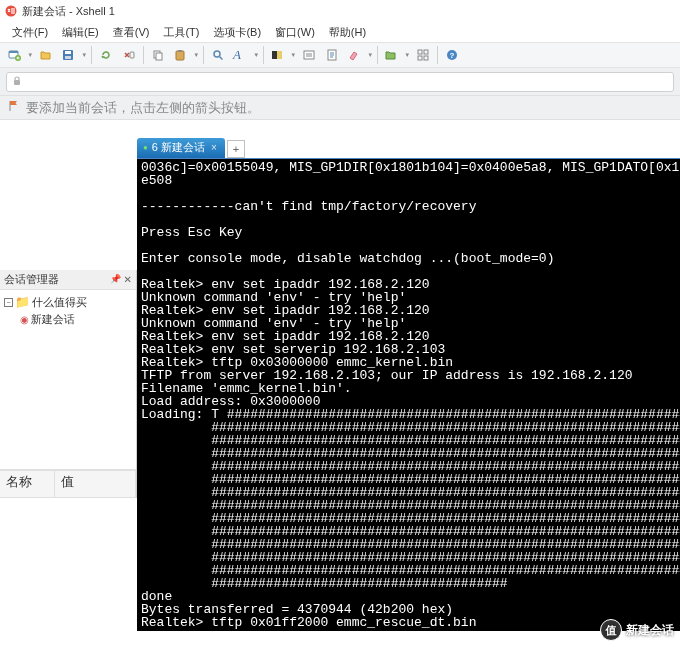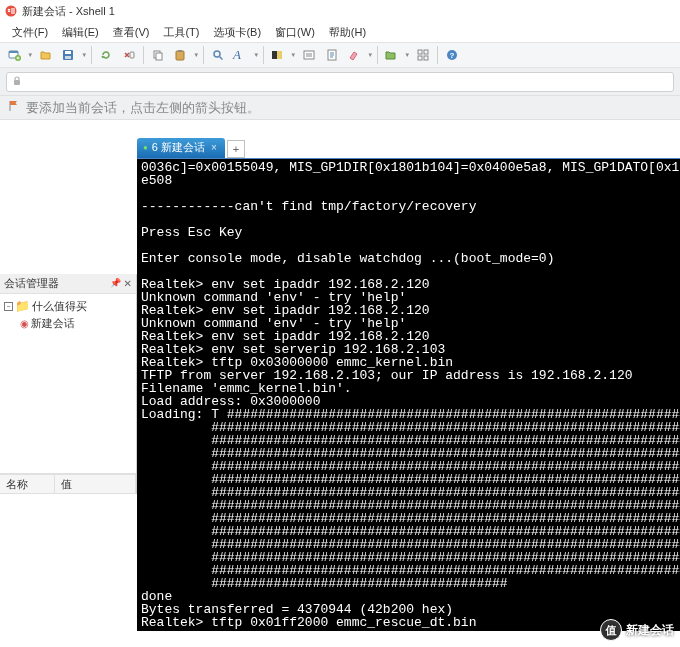--- a/index.html
+++ b/index.html
@@ -21,21 +21,21 @@
 .sidebar { width: 137px; background: #fff; border-right: 1px solid #d0d0d0; display: flex; flex-direction: column; }
 .sidebar-header { height: 20px; background: #f0f0f0; display: flex; align-items: center; padding: 0 4px; font-size: 11px; border-bottom: 1px solid #e0e0e0; justify-content: space-between; }
 .sidebar-hdr-icons { display: flex; gap: 2px; }
 .tree { height: 180px; padding: 4px; font-size: 11px; border-bottom: 1px solid #e0e0e0; overflow: auto; }
 .tree-item { display: flex; align-items: center; gap: 2px; padding: 1px 0; cursor: default; white-space: nowrap; }
 .tree-item.child { padding-left: 16px; }
 .tree-toggle { width: 9px; height: 9px; border: 1px solid #7b7b7b; display: inline-flex; align-items: center; justify-content: center; font-size: 7px; line-height: 1; color: #555; }
 .folder-icon { color: #f3b638; font-size: 12px; }
 .session-icon { color: #d35454; font-size: 10px; }
 .sidebar-bottom { flex: 1; display: flex; flex-direction: column; }
-.sidebar-bottom-hdr { height: 20px; background: #f5f5f5; display: flex; border-bottom: 1px solid #e0e0e0; border-top: 1px solid #e0e0e0; font-size: 11px; }
+.sidebar-bottom-hdr { height: 28px; background: #f5f5f5; display: flex; border-bottom: 1px solid #e0e0e0; border-top: 1px solid #e0e0e0; font-size: 13px; }
 .sidebar-bottom-hdr > div { padding: 2px 6px; border-right: 1px solid #e0e0e0; }
 .content { flex: 1; display: flex; flex-direction: column; background: #fff; min-width: 0; }
 .tab-row { height: 22px; background: #fff; display: flex; align-items: flex-end; border-bottom: 1px solid #4a86c5; }
 .tab { height: 20px; background: linear-gradient(#3d9bd8, #1b6db3); color: #fff; display: flex; align-items: center; padding: 0 6px; gap: 4px; font-size: 11px; border-top-left-radius: 3px; border-top-right-radius: 3px; cursor: default; }
 .tab-close { font-size: 10px; opacity: .8; cursor: pointer; padding: 0 2px; }
 .tab-add { width: 18px; height: 18px; border: 1px solid #c0c0c0; background: #fff; display: flex; align-items: center; justify-content: center; margin-left: 2px; font-size: 11px; color: #666; cursor: pointer; }
 .terminal { flex: 1; background: #000; color: #fff; font-family: Consolas, "Courier New", monospace; font-size: 13px; line-height: 13px; padding: 2px 4px; overflow: hidden; white-space: pre; }
 .watermark { position: absolute; right: 6px; bottom: 6px; display: flex; align-items: center; gap: 4px; color: #fff; font-size: 12px; font-weight: bold; text-shadow: 0 0 3px rgba(0,0,0,.8); }
 .watermark-badge { width: 22px; height: 22px; border-radius: 50%; background: #333; color: #fff; display: flex; align-items: center; justify-content: center; font-size: 11px; border: 1px solid #fff; }
 </style>

